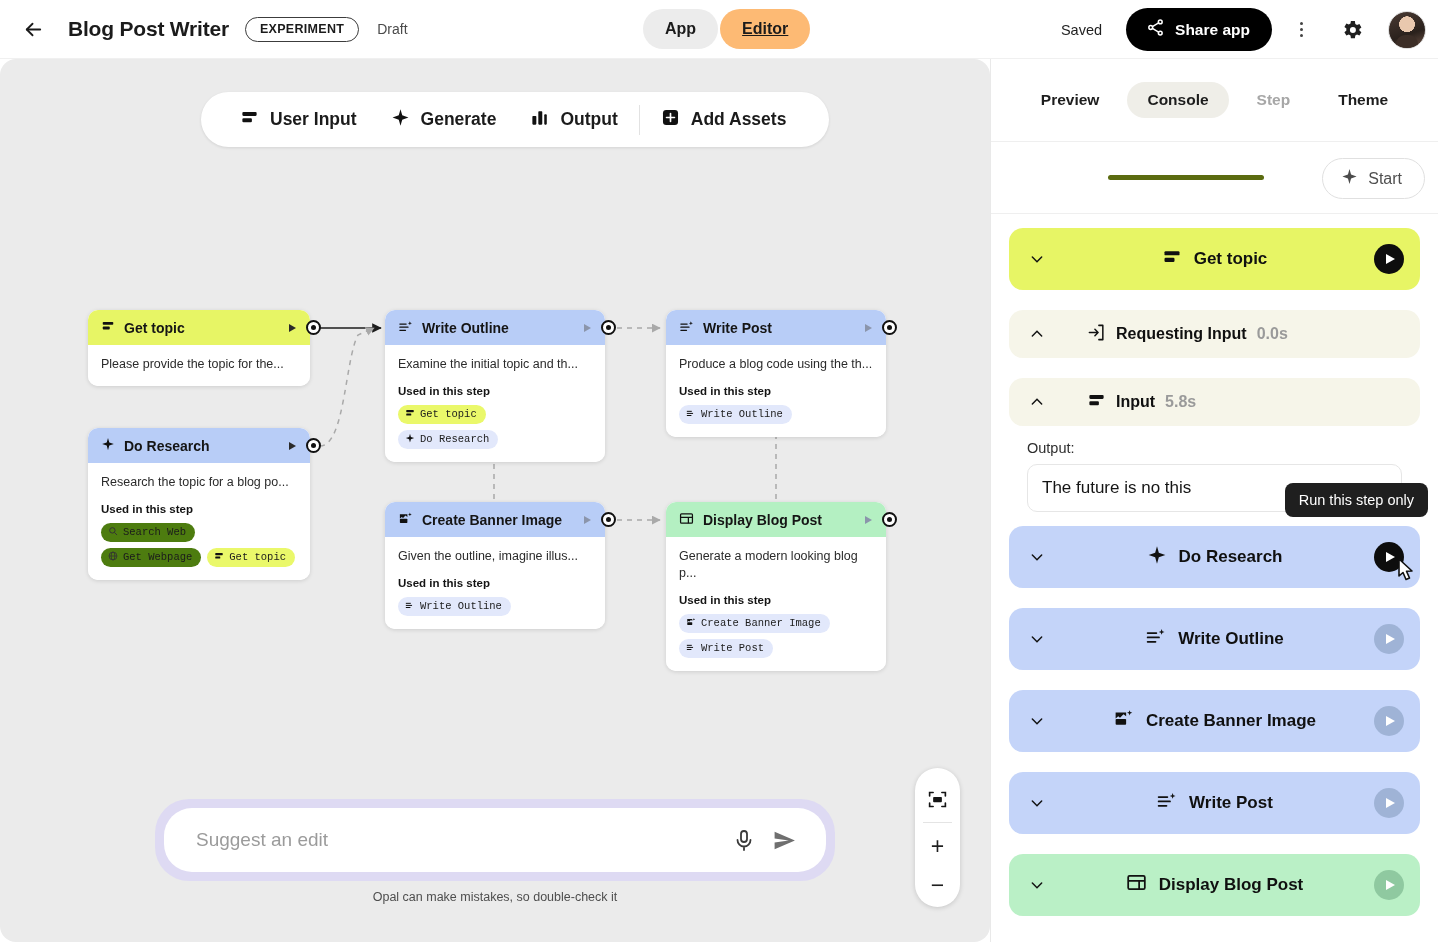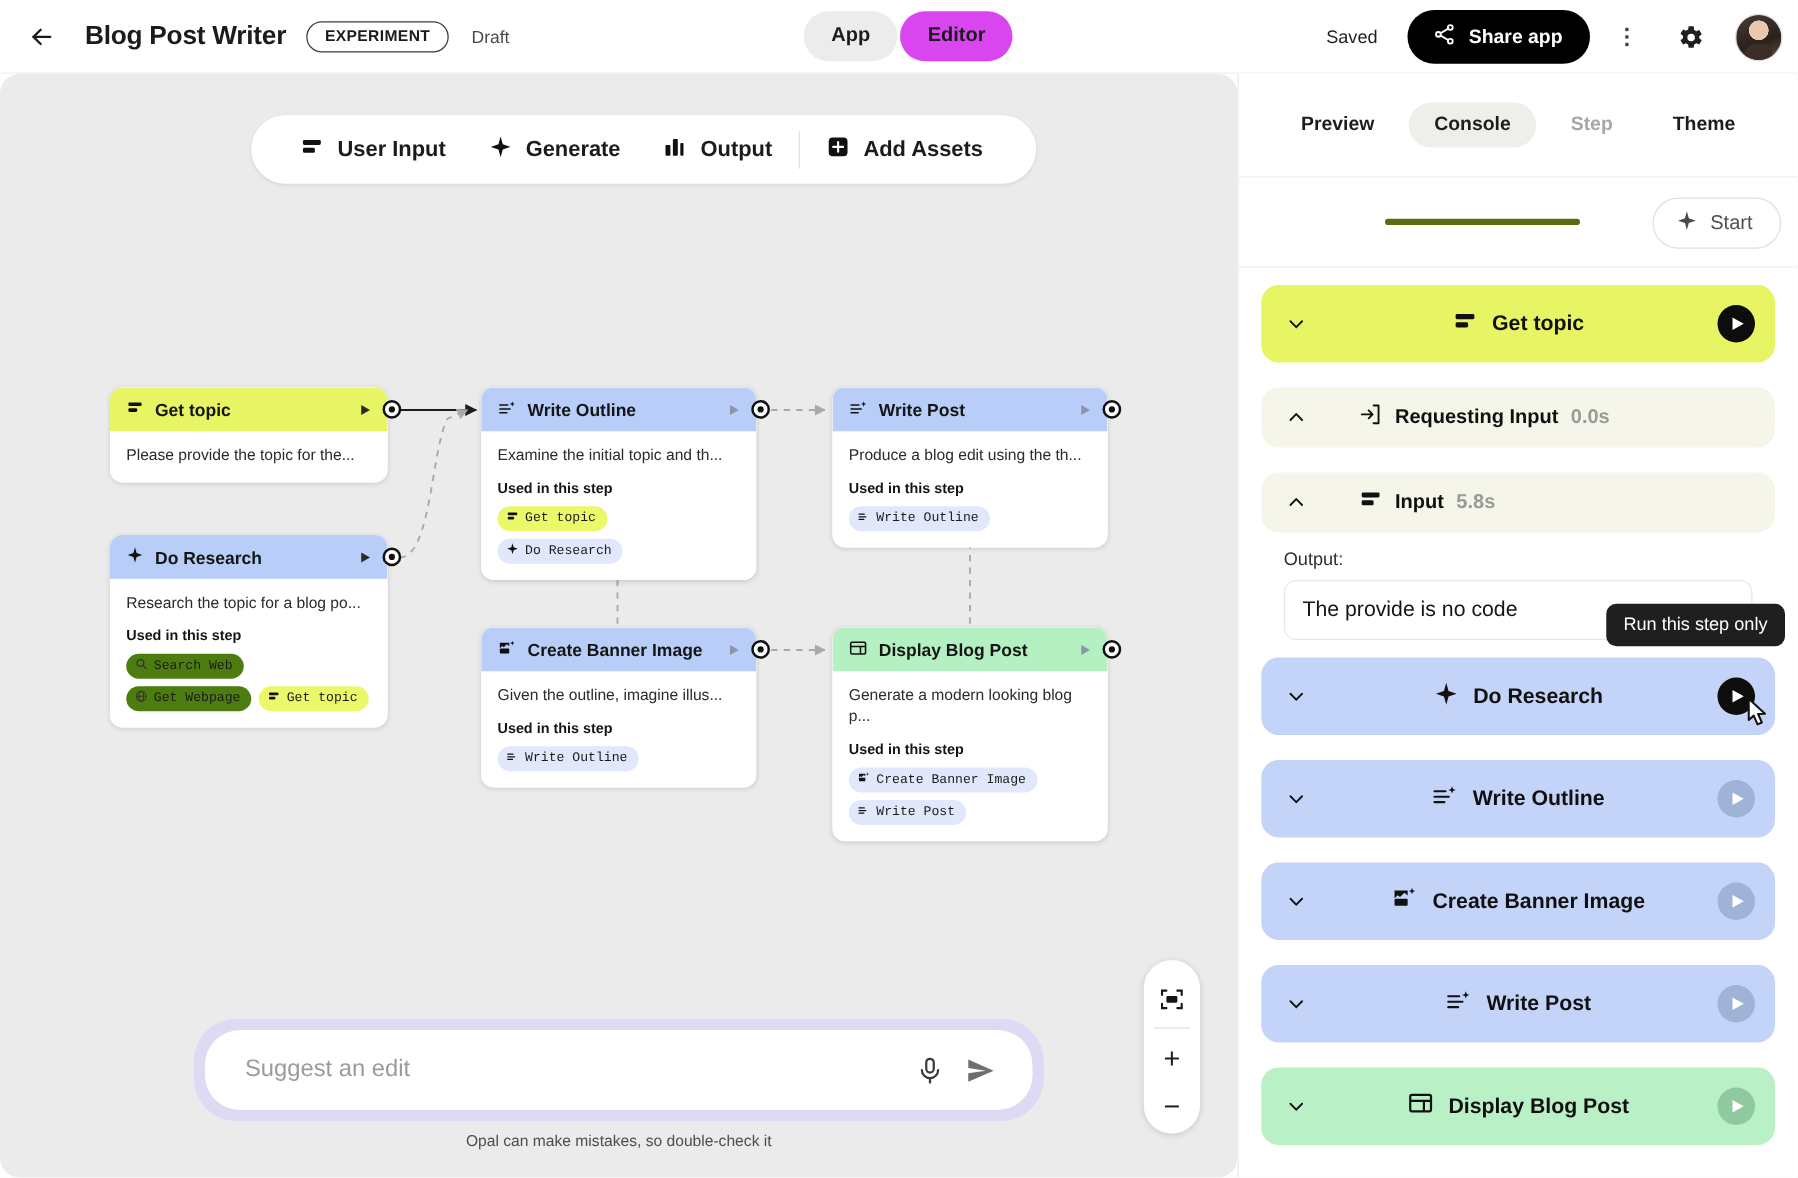--- a/index.html
+++ b/index.html
@@ -28,21 +28,21 @@
   .mode-toggle {
     position:absolute; left: 643px; top: 9px;
     display: flex; align-items: center; height: 40px;
   }
   .mode-btn {
     height: 40px; display:flex; align-items:center; justify-content:center;
     font-size: 16px; font-weight: 600; color: #1b1b1b; cursor: pointer;
     border-radius: 20px; padding: 0 22px;
   }
   .mode-btn.app-tab { background:#ececec; }
-  .mode-btn.editor-tab { background:#d946ef; margin-left: 2px; }
+  .mode-btn.editor-tab { background:#fdba74; margin-left: 2px; text-decoration: underline; }
 
   .hdr-right { position:absolute; right: 12px; top: 0; height: 59px; display:flex; align-items:center; gap: 0; }
   .saved-label { font-size: 14.5px; color: #1f1f1f; margin-right: 24px; }
   .share-btn {
     background:#000; color:#fff; border-radius: 22px; height: 43px;
     display:flex; align-items:center; gap: 10px; padding: 0 22px 0 20px;
     font-size: 15.5px; font-weight: 700; cursor:pointer;
   }
   .kebab { width: 34px; height:34px; margin-left: 12px; display:flex; flex-direction:column; align-items:center; justify-content:center; gap:3px; cursor:pointer;}
   .kebab i { width: 3px; height:3px; border-radius:50%; background:#444; display:block; }
@@ -104,21 +104,21 @@
   
   .zoomctl {
     position:absolute; right: 30px; bottom: 35px; width: 45px; background:#fff;
     border-radius: 23px; box-shadow: 0 1px 5px rgba(0,0,0,.16); padding: 8px 0 6px;
     display:flex; flex-direction:column; align-items:center;
   }
   .zoomctl .zbtn { height: 46px; width:45px; display:flex;align-items:center;justify-content:center; cursor:pointer; font-size: 23px; color:#1f1f1f; }
   .zdiv { width: 29px; height:1px; background:#e4e4e4; }
 
   
-  .prompt-wrap { position:absolute; left: 155px; bottom: 22px; width: 680px; }
+  .prompt-wrap { position:absolute; left: 155px; bottom: 38px; width: 680px; }
   .prompt-outer { background: #dedaf3; border-radius: 34px; padding: 9px; }
   .prompt {
     background:#fff; border-radius: 28px; height: 64px; display:flex; align-items:center;
     padding: 0 22px 0 32px;
   }
   .prompt .ph { flex:1; font-size: 19px; color: #9b9b9b; }
   .mic, .send { width: 40px;height:40px;display:flex;align-items:center;justify-content:center;cursor:pointer; }
   .disclaimer { text-align:center; font-size: 12.5px; color: #4e4e4e; margin-top: 9px; }
 
   
@@ -377,21 +377,21 @@
       <div class="node-inner">
         <div class="node-head hd-blue">
           <span><svg width="15" height="15" viewBox="0 0 24 24" fill="none" stroke="#111" stroke-width="2" stroke-linecap="round">
                 <path d="M3 8h10M3 13h13M3 18h9"></path>
                 <path d="M19 3.5l.9 2.4 2.4.9-2.4.9-.9 2.4-.9-2.4-2.4-.9 2.4-.9z" fill="#111" stroke="none"></path>
               </svg></span>
           <span class="ttl">Write Post</span>
           <span class="play-tri dim"></span>
         </div>
         <div class="node-body">
-          <div class="node-desc">Produce a blog edit using the th...</div>
+          <div class="node-desc">Produce a blog code using the th...</div>
           <div class="used-lbl">Used in this step</div>
           <div class="chips">
             <span class="chip blue">
               <span><svg width="10" height="10" viewBox="0 0 24 24" fill="none" stroke="#111" stroke-width="2.4" stroke-linecap="round">
                     <path d="M3 8h10M3 13h13M3 18h9"></path>
                   </svg></span>
               <span>Write Outline</span>
             </span>
           </div>
         </div>
@@ -559,21 +559,21 @@
                 <rect x="3" y="5" width="18" height="5" rx="1.4"></rect>
                 <rect x="3" y="13" width="12" height="5" rx="1.4"></rect>
               </svg></span>
           <span>Input</span>
           <span class="dur">5.8s</span>
         </div>
       </div>
 
       <div class="out-block">
         <div class="out-lbl">Output:</div>
-        <div class="out-box">The provide is no code</div>
+        <div class="out-box">The future is no this</div>
       </div>
 
       <div class="crow cr-blue">
         <div class="chev">
             <svg width="16" height="16" viewBox="0 0 24 24" fill="none" stroke="#111" stroke-width="2.2" stroke-linecap="round">
               <path d="M5 9l7 7 7-7"></path>
             </svg>
           </div>
         <div class="ctitle">
           <span><svg width="20" height="20" viewBox="0 0 24 24" fill="#111">

